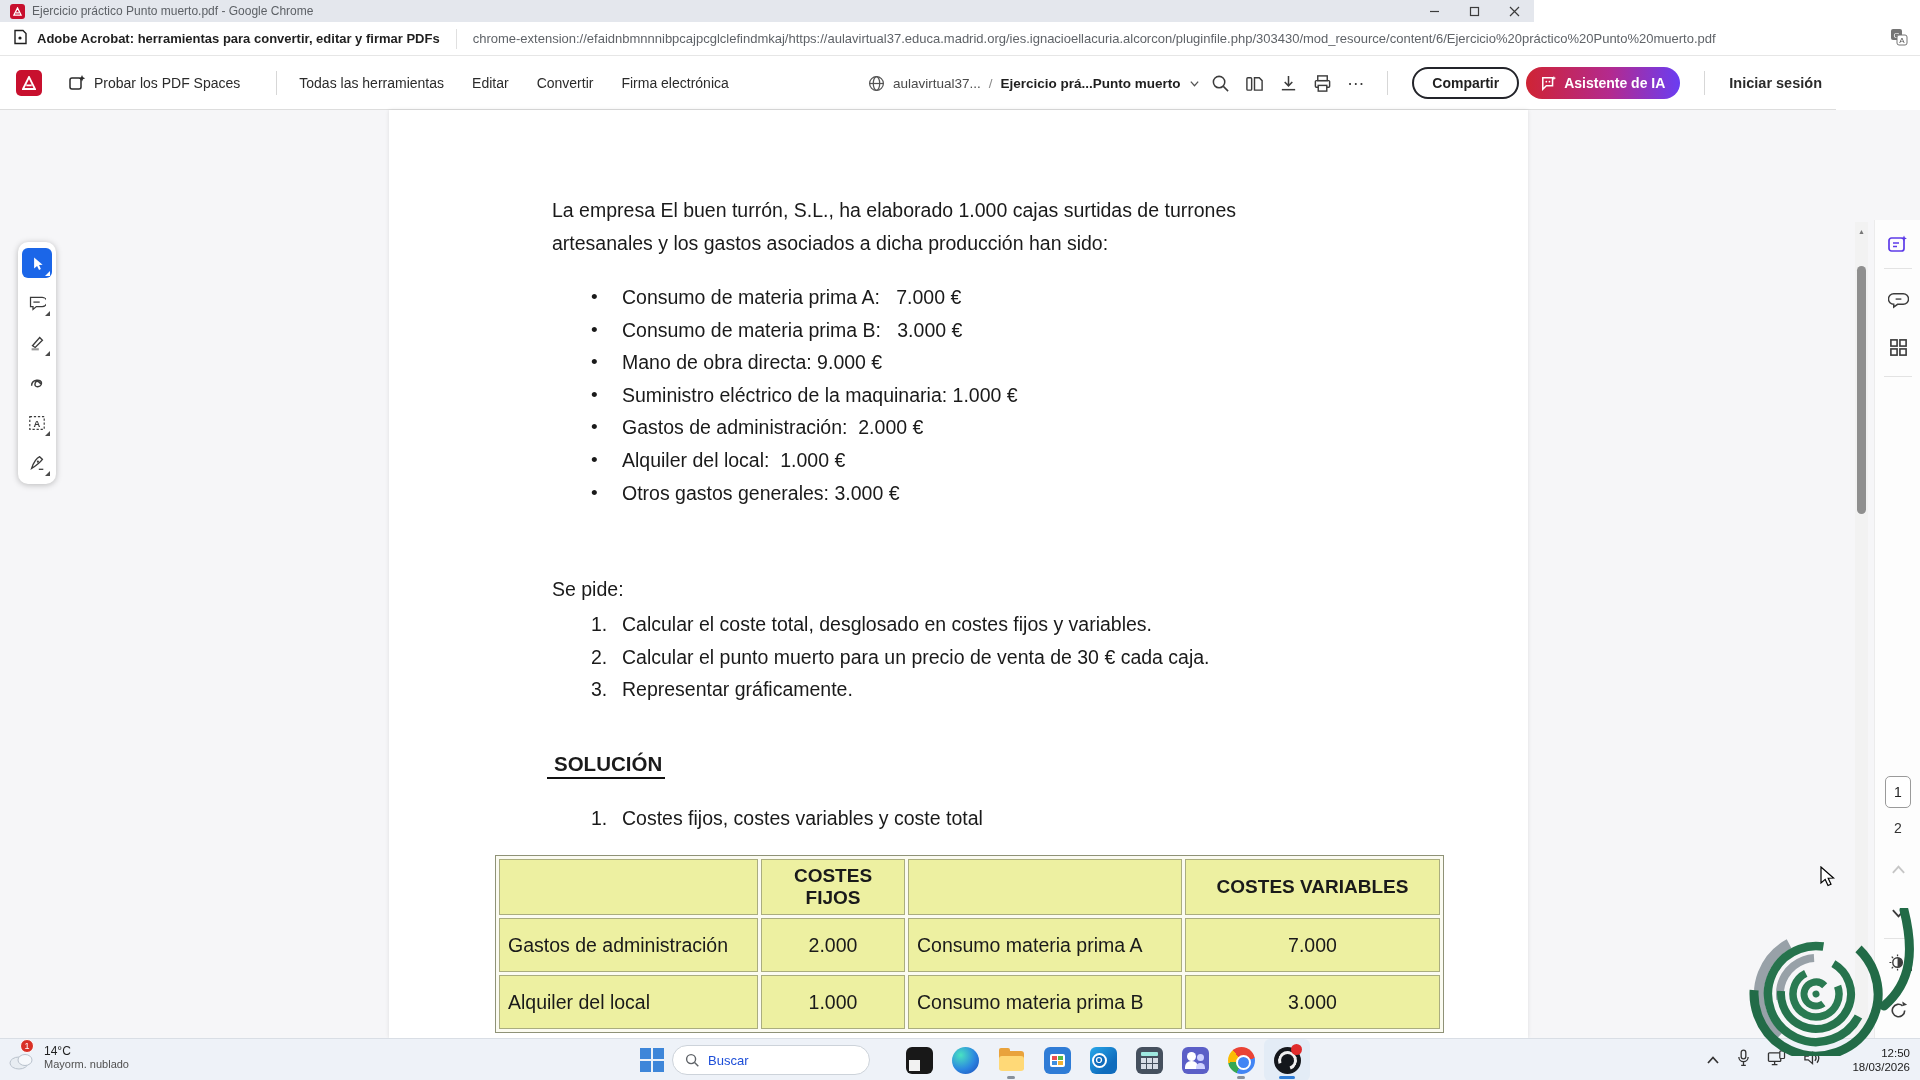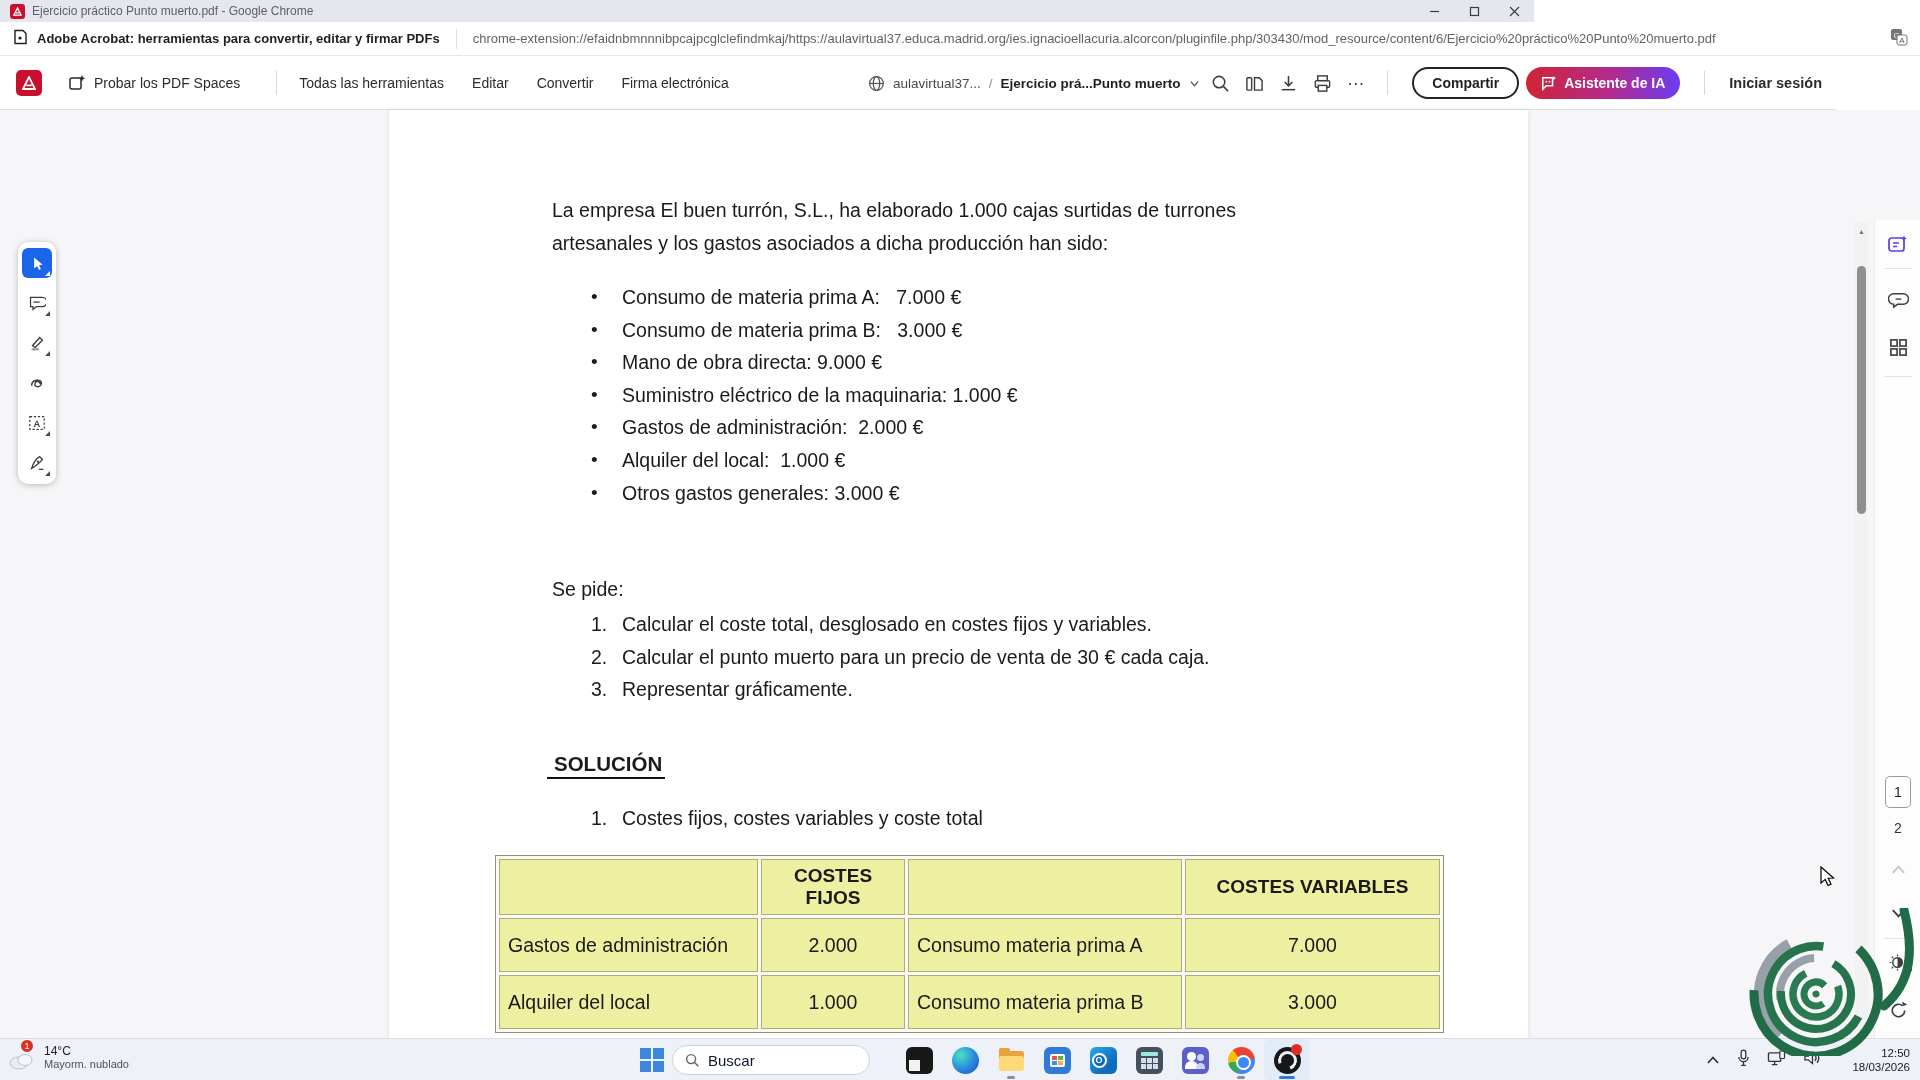--- a/index.html
+++ b/index.html
@@ -116,21 +116,21 @@
     background:#d93025; color:#fff; border-radius:50%; font-size:9px; display:flex;
     align-items:center; justify-content:center; border:1px solid #fff; }
   #weather .wtxt .l1 { font-size:12px; color:#1f1f1f; line-height:14px; }
   #weather .wtxt .l2 { font-size:11px; color:#505050; line-height:13px; }
   #start-btn { position:absolute; left:640px; top:9px; width:24px; height:24px; display:grid;
     grid-template-columns:11px 11px; grid-template-rows:11px 11px; gap:2px; }
   #start-btn span { background:#3e86d9; }
   #search-pill { position:absolute; left:672px; top:6px; width:198px; height:30px; background:#fff;
     border:1px solid #cdd3da; border-radius:15px; display:flex; align-items:center;
     padding:0 12px; gap:8px; }
-  #search-pill .ph { font-size:15px; color:#0f172a; }
+  #search-pill .ph { font-size:13px; color:#1d4ed8; }
   #task-apps { position:absolute; left:896px; top:0; height:42px; display:flex; }
   .app-slot { width:46px; height:42px; display:flex; align-items:center; justify-content:center;
     position:relative; }
   .app-slot.open::after { content:""; position:absolute; bottom:2px; left:19px; width:8px;
     height:3px; border-radius:2px; background:#87909c; }
   .app-slot.active { background:#e3ecf6; border-radius:6px; }
   .app-slot.active::after { content:""; position:absolute; bottom:2px; left:15px; width:16px;
     height:3px; border-radius:2px; background:#2e7cd6; }
   .notif-dot { position:absolute; top:5px; right:8px; width:11px; height:11px;
     background:#e33, #e33; background:#e02b2b; border-radius:50%; }

